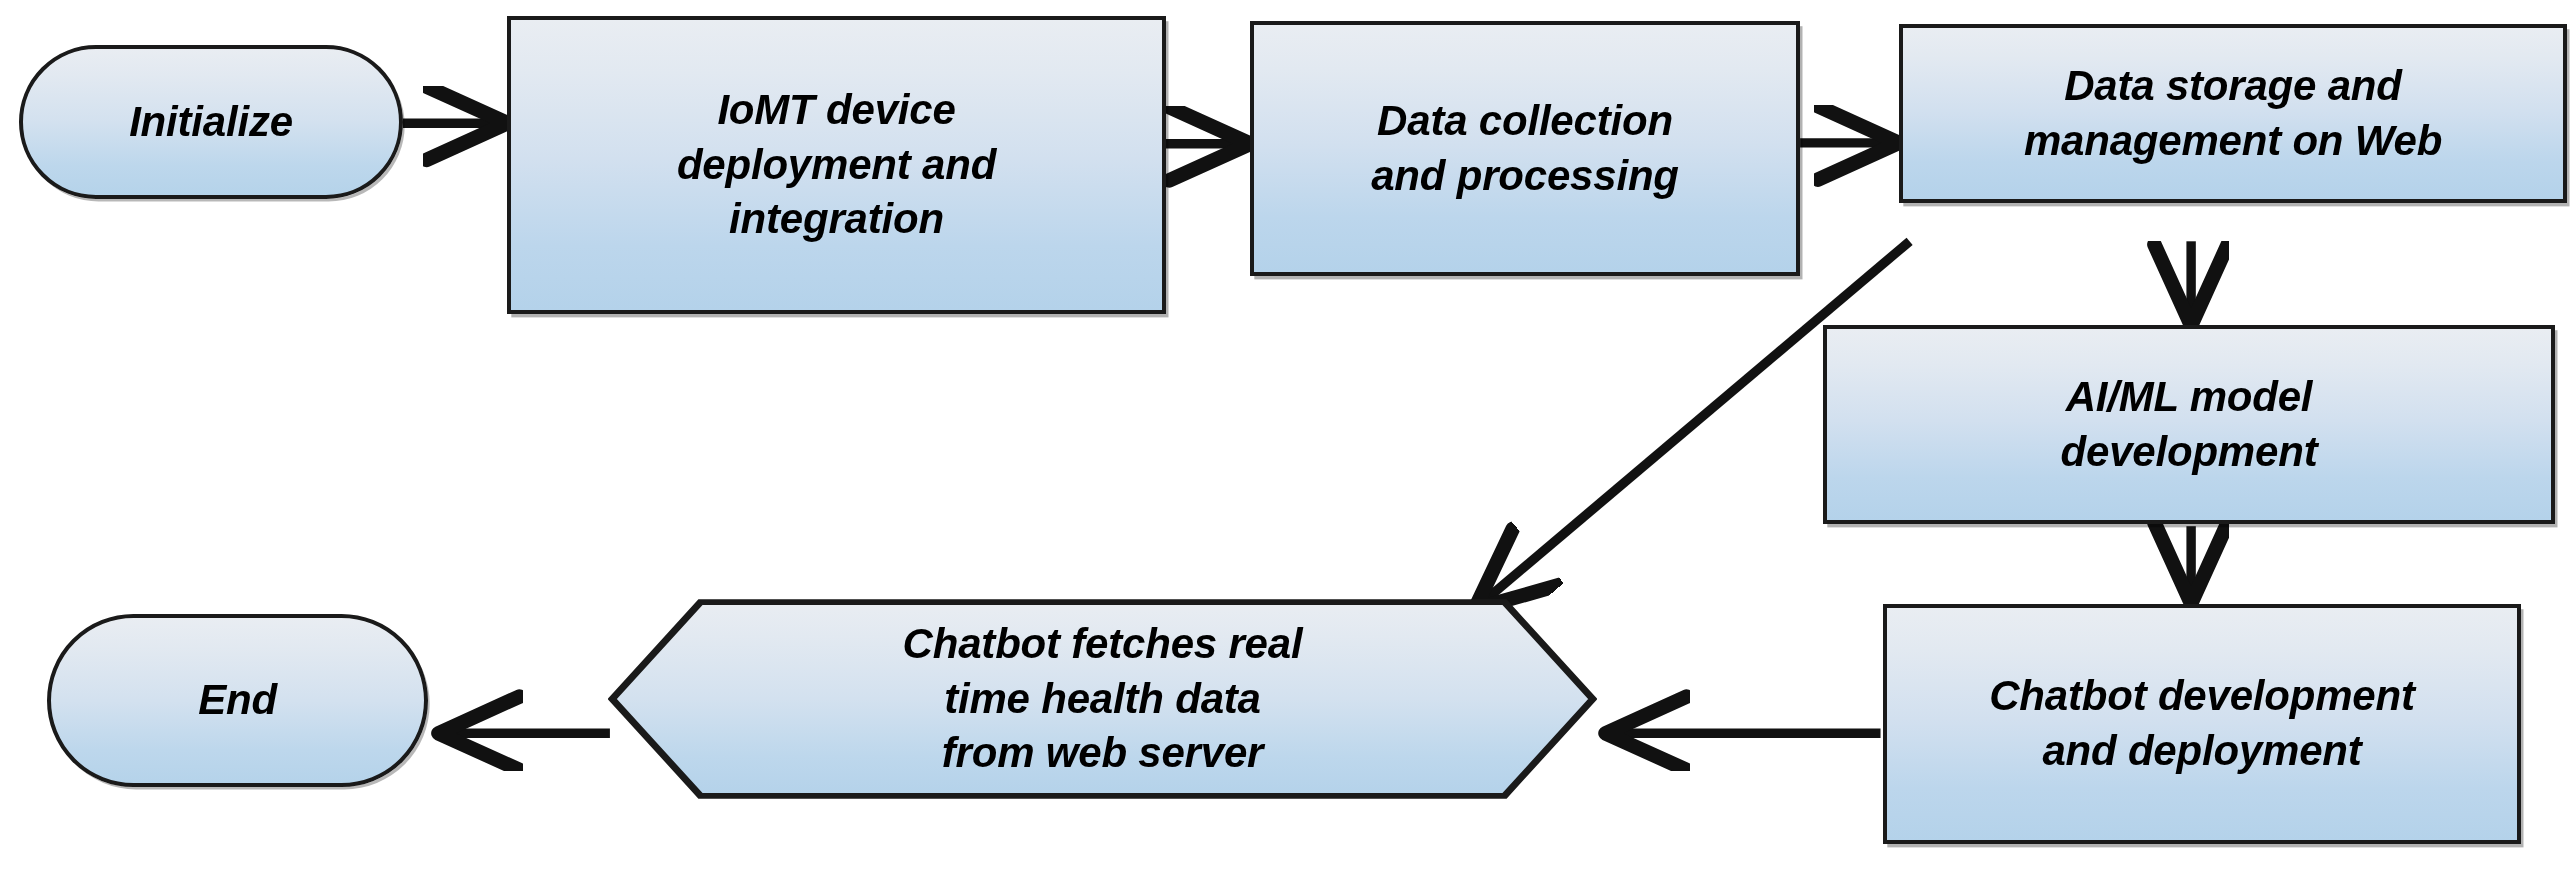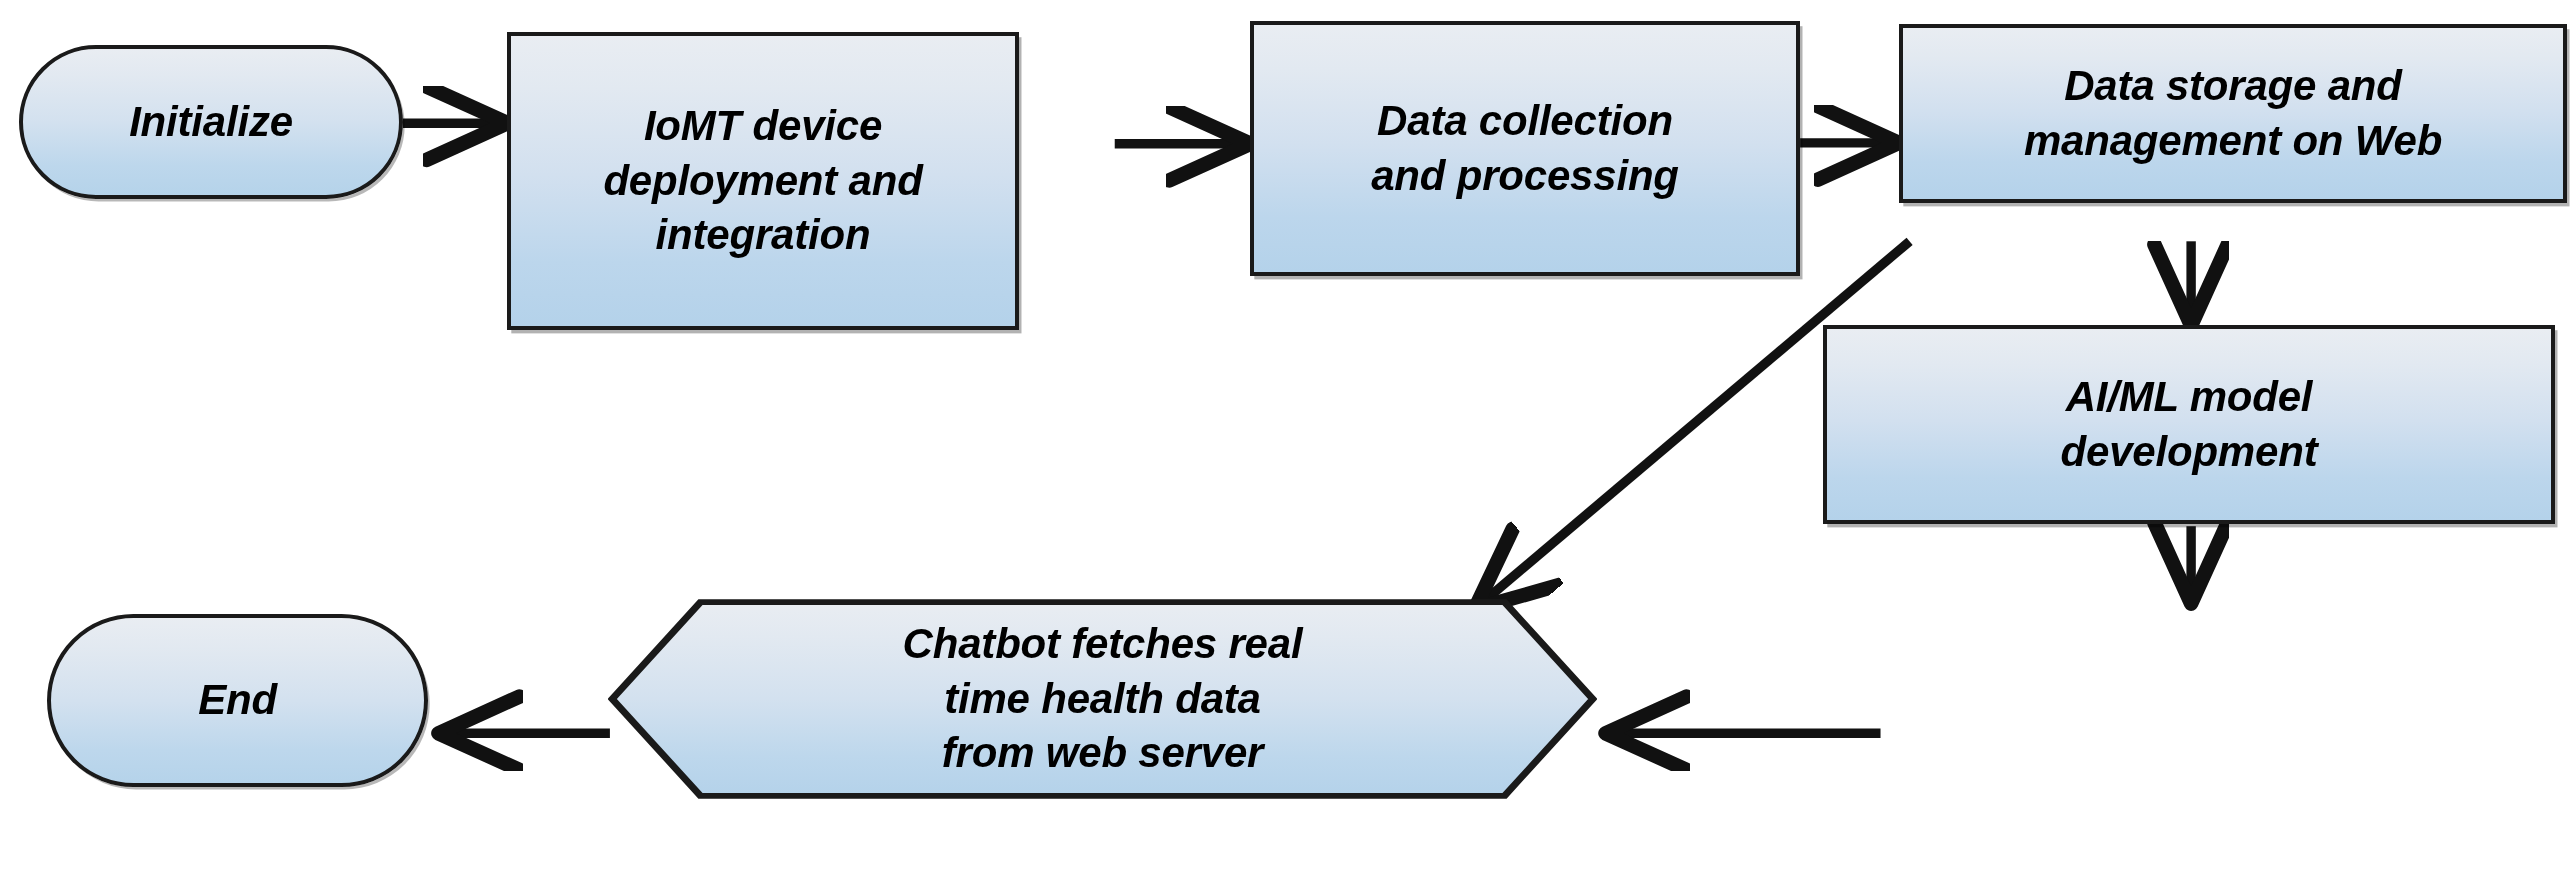--- a/index.html
+++ b/index.html
@@ -115,41 +115,45 @@
       <line x1="2197" y1="857" x2="1880" y2="857" marker-end="url(#ah)"></line>
 
       <line x1="712" y1="857" x2="516" y2="857" marker-end="url(#ah)"></line>
     </g>
   </svg>
 
   <div class="node terminator fs-48" style="left:19px; top:45px; width:384px; height:154px;">
     <span class="label">Initialize</span>
   </div>
 
-  <div class="node process fs-48" style="left:507px; top:32px; width:512px; height:298px;">
+  <div class="node process fs-48" style="left:507px; top:16px; width:659px; height:298px;">
     <span class="label">IoMT device
 deployment and
 integration</span>
   </div>
 
   <div class="node process fs-48" style="left:1250px; top:21.4px; width:550px; height:255px;">
     <span class="label">Data collection
 and processing</span>
   </div>
 
   <div class="node process fs-48" style="left:1899px; top:24px; width:668px; height:179px;">
     <span class="label">Data storage and
 management on Web</span>
   </div>
 
   <div class="node process fs-48" style="left:1823px; top:325px; width:732px; height:199px;">
     <span class="label">AI/ML model
 development</span>
   </div>
 
+  <div class="node process fs-48" style="left:1883px; top:604px; width:638px; height:240px;">
+    <span class="label">Chatbot development
+and deployment</span>
+  </div>
 
   <div class="node hexagon fs-48" style="left:608px; top:599px; width:989px; height:200px;">
     <svg class="hex-fill" viewBox="0 0 1155 320" preserveAspectRatio="none" xmlns="http://www.w3.org/2000/svg">
       <defs>
         <linearGradient id="hexgrad" x1="0" y1="0" x2="0" y2="1">
           <stop offset="0%" stop-color="#e9edf2"></stop>
           <stop offset="18%" stop-color="#e2e9f1"></stop>
           <stop offset="50%" stop-color="#d3e1ef"></stop>
           <stop offset="80%" stop-color="#bdd7ec"></stop>
           <stop offset="100%" stop-color="#b4d2ea"></stop>

